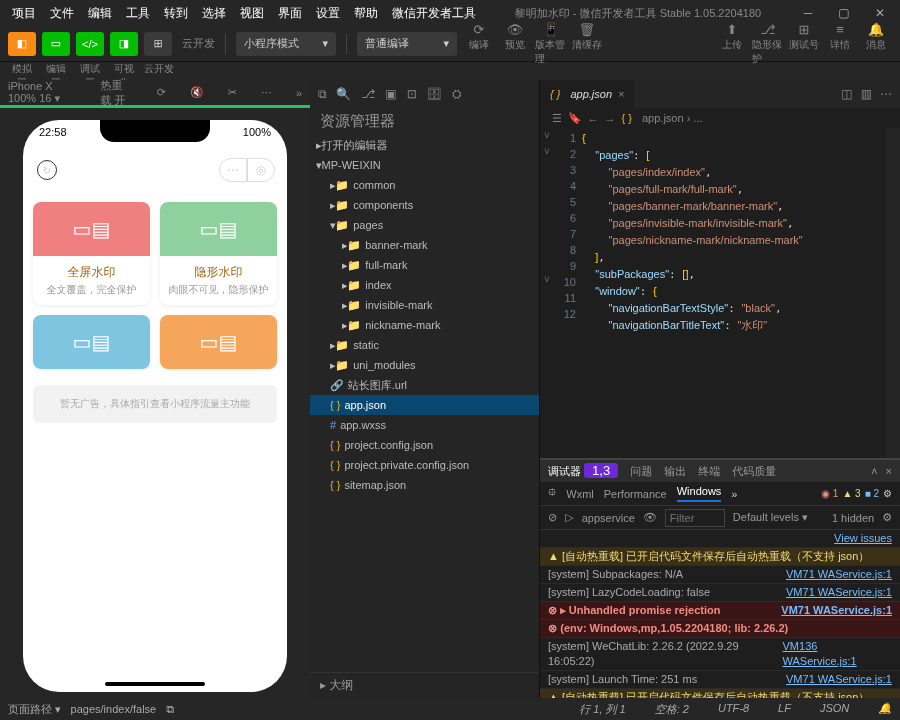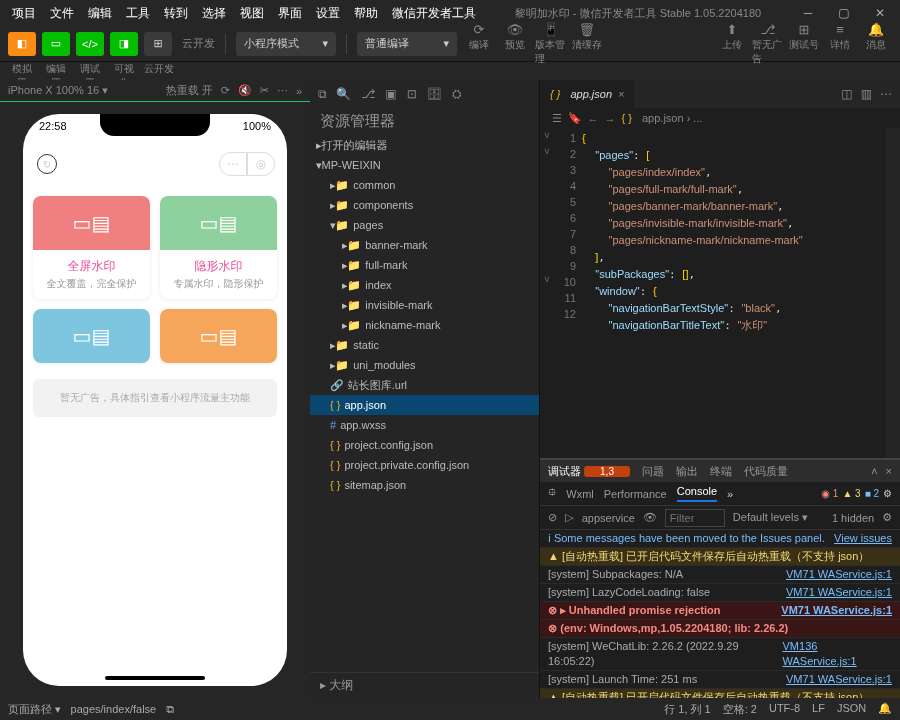--- a/index.html
+++ b/index.html
@@ -26,39 +26,39 @@
 
 
 .sublabels { height: 18px; background: #262626; display: flex; padding: 0 8px; font-size: 10px; color: #888; gap: 6px; }
 .sublabel { width: 28px; text-align: center; }
 
 
 .main { display: flex; height: 618px; }
 
 
 .sim-panel { width: 310px; background: #262626; display: flex; flex-direction: column; }
-.sim-header { height: 28px; display: flex; align-items: center; padding: 0 8px; gap: 8px; color: #888; font-size: 11px; border-bottom: 1px solid #22c55e; }
+.sim-header { height: 28px; display: flex; align-items: center; padding: 0 8px; gap: 24px; color: #888; font-size: 11px; border-bottom: 3px solid #22c55e; }
 .sim-body { flex: 1; display: flex; align-items: center; justify-content: center; padding: 12px 12px; }
 .phone { width: 264px; height: 572px; background: #fff; border-radius: 36px; position: relative; overflow: hidden; }
 .notch { position: absolute; top: 0; left: 50%; transform: translateX(-50%); width: 110px; height: 22px; background: #000; border-radius: 0 0 14px 14px; z-index: 2; }
 .status { display: flex; justify-content: space-between; padding: 6px 16px; font-size: 11px; color: #000; }
 .capsule { position: absolute; right: 12px; top: 38px; display: flex; align-items: center; gap: 0; }
 .cap-btn { width: 28px; height: 24px; border: 1px solid #ddd; display: flex; align-items: center; justify-content: center; font-size: 12px; background: rgba(255,255,255,.9); }
 .cap-btn:first-child { border-radius: 14px 0 0 14px; }
 .cap-btn:last-child { border-radius: 0 14px 14px 0; }
 .refresh { position: absolute; left: 14px; top: 40px; width: 20px; height: 20px; border-radius: 50%; border: 1.5px solid #333; display: flex; align-items: center; justify-content: center; font-size: 10px; }
 .cards { padding: 58px 10px 10px; display: grid; grid-template-columns: 1fr 1fr; gap: 10px; }
 .card { background: #fff; border-radius: 8px; box-shadow: 0 1px 4px rgba(0,0,0,.08); overflow: hidden; }
 .card-top { height: 54px; display: flex; align-items: center; justify-content: center; }
 .card-top.red { background: #f08080; }
 .card-top.green { background: #8fd19e; }
 .card-top.blue { background: #7ec5e0; }
 .card-top.orange { background: #f5a65b; }
 .card-body { padding: 8px 6px; text-align: center; }
-.card-title { font-size: 12px; color: #ec4899; font-weight: 500; }
+.card-title { font-size: 12px; color: #a16207; font-weight: 500; }
 .card-sub { font-size: 10px; color: #999; margin-top: 2px; }
 .ad-bar { margin: 6px 10px; padding: 12px; text-align: center; background: #f2f2f2; border-radius: 6px; font-size: 10px; color: #aaa; }
 .home-ind { position: absolute; bottom: 6px; left: 50%; transform: translateX(-50%); width: 100px; height: 4px; background: #000; border-radius: 2px; }
 
 
 .tree-panel { width: 230px; background: #252526; border-right: 1px solid #111; display: flex; flex-direction: column; }
 .tree-icons { height: 28px; display: flex; align-items: center; gap: 10px; padding: 0 8px; color: #888; }
 .tree-title { padding: 4px 10px; color: #999; font-size: 15px; }
 .tree { flex: 1; overflow: auto; font-size: 11px; color: #bbb; }
 .tree-item { display: flex; align-items: center; height: 20px; padding-right: 6px; cursor: pointer; }
@@ -95,29 +95,29 @@
 .dbg-tabs2 .tab2.active { color: #fff; border-bottom: 2px solid #1a73e8; padding-bottom: 3px; }
 .console-bar { height: 24px; display: flex; align-items: center; gap: 8px; padding: 0 8px; border-bottom: 1px solid #333; color: #999; font-size: 11px; }
 .console-bar input { background: #1e1e1e; border: 1px solid #444; color: #ccc; height: 18px; font-size: 11px; padding: 0 4px; width: 60px; }
 .console { flex: 1; overflow: auto; font-family: Consolas, monospace; font-size: 11px; line-height: 15px; }
 .log { display: flex; padding: 1px 8px; border-bottom: 1px solid #2a2a2a; }
 .log.info { color: #77bdfb; }
 .log.warn { background: #3a3015; color: #f1d87b; }
 .log.err { background: #3a1515; color: #f28b82; font-weight: bold; }
 .log.sys { color: #aaa; }
 .log .src { margin-left: auto; color: #77bdfb; text-decoration: underline; }
-.badge { background: #c2410c; border-radius: 3px; padding: 0 16px; font-size: 10px; }
+.badge { background: #6d28d9; border-radius: 3px; padding: 0 8px; font-size: 13px; }
 .badges { margin-left: auto; display: flex; gap: 4px; align-items: center; font-size: 10px; }
 .warn-b { color: #f1d87b; }
 .err-b { color: #f28b82; }
 .info-b { color: #77bdfb; }
 
 
 .statusbar { height: 22px; background: #262626; display: flex; align-items: center; padding: 0 8px; gap: 10px; font-size: 11px; color: #aaa; }
-.statusbar .right { margin-left: auto; display: flex; gap: 12px; }
+.statusbar .right { margin-left: auto; display: flex; gap: 29px; font-style: italic; }
 </style>
 </head>
 <body>
 
 <div class="titlebar">
   <div class="menubar" id="menubar">
       <span>项目</span>
       <span>文件</span>
       <span>编辑</span>
       <span>工具</span>
@@ -173,21 +173,21 @@
       </div>
     </div>
   <div class="tb-spacer"></div>
   <div class="tb-icon-group" id="right-icons">
       <div class="tb-stack">
         <span style="font-size:13px">⬆</span>
         <span>上传</span>
       </div>
       <div class="tb-stack">
         <span style="font-size:13px">⎇</span>
-        <span>暂无广告</span>
+        <span>隐形保护</span>
       </div>
       <div class="tb-stack">
         <span style="font-size:13px">⊞</span>
         <span>测试号</span>
       </div>
       <div class="tb-stack">
         <span style="font-size:13px">≡</span>
         <span>详情</span>
       </div>
       <div class="tb-stack">
@@ -237,21 +237,21 @@
                 <div class="card-title">全屏水印</div>
                 <div class="card-sub">全文覆盖，完全保护</div>
               </div>
             </div>
             <div class="card">
               <div class="card-top green">
                 <span style="color:#fff;font-size:20px">▭▤</span>
               </div>
               <div class="card-body">
                 <div class="card-title">隐形水印</div>
-                <div class="card-sub">专属水印，隐形保护</div>
+                <div class="card-sub">肉眼不可见，隐形保护</div>
               </div>
             </div>
             <div class="card">
               <div class="card-top blue">
                 <span style="color:#fff;font-size:20px">▭▤</span>
               </div>
             </div>
             <div class="card">
               <div class="card-top orange">
                 <span style="color:#fff;font-size:20px">▭▤</span>
@@ -362,42 +362,41 @@
         <span>代码质量</span>
         <div style="margin-left:auto;display:flex;gap:8px">
             <span>˄</span>
             <span>×</span>
           </div>
       </div>
       <div class="dbg-tabs2">
         <span>⯐</span>
         <span class="tab2">Wxml</span>
         <span class="tab2">Performance</span>
-        <span class="tab2 active">Console</span>
+        <span class="tab2 active">Windows</span>
         <span>»</span>
         <div class="badges">
           <span class="err-b">◉ <span>1</span></span>
           <span class="warn-b">▲ <span>3</span></span>
           <span class="info-b">■ <span>2</span></span>
           <span>⚙</span>
         </div>
       </div>
       <div class="console-bar">
         <span>⊘</span>
         <span>▷</span>
         <span>appservice</span>
         <span>👁</span>
         <input placeholder="Filter" style="">
         <span><span>Default levels</span> ▾</span>
         <span style="margin-left:auto">1 hidden</span>
         <span>⚙</span>
       </div>
       <div class="console" id="console">
           <div class="log info">
-            <span>ℹ Some messages have been moved to the Issues panel.</span>
             <span class="src">View issues</span>
           </div>
           <div class="log warn">
             <span>▲ [自动热重载] 已开启代码文件保存后自动热重载（不支持 json）</span>
           </div>
           <div class="log sys">
             <span>  [system] Subpackages: N/A</span>
             <span class="src">VM71 WAService.js:1</span>
           </div>
           <div class="log sys">

